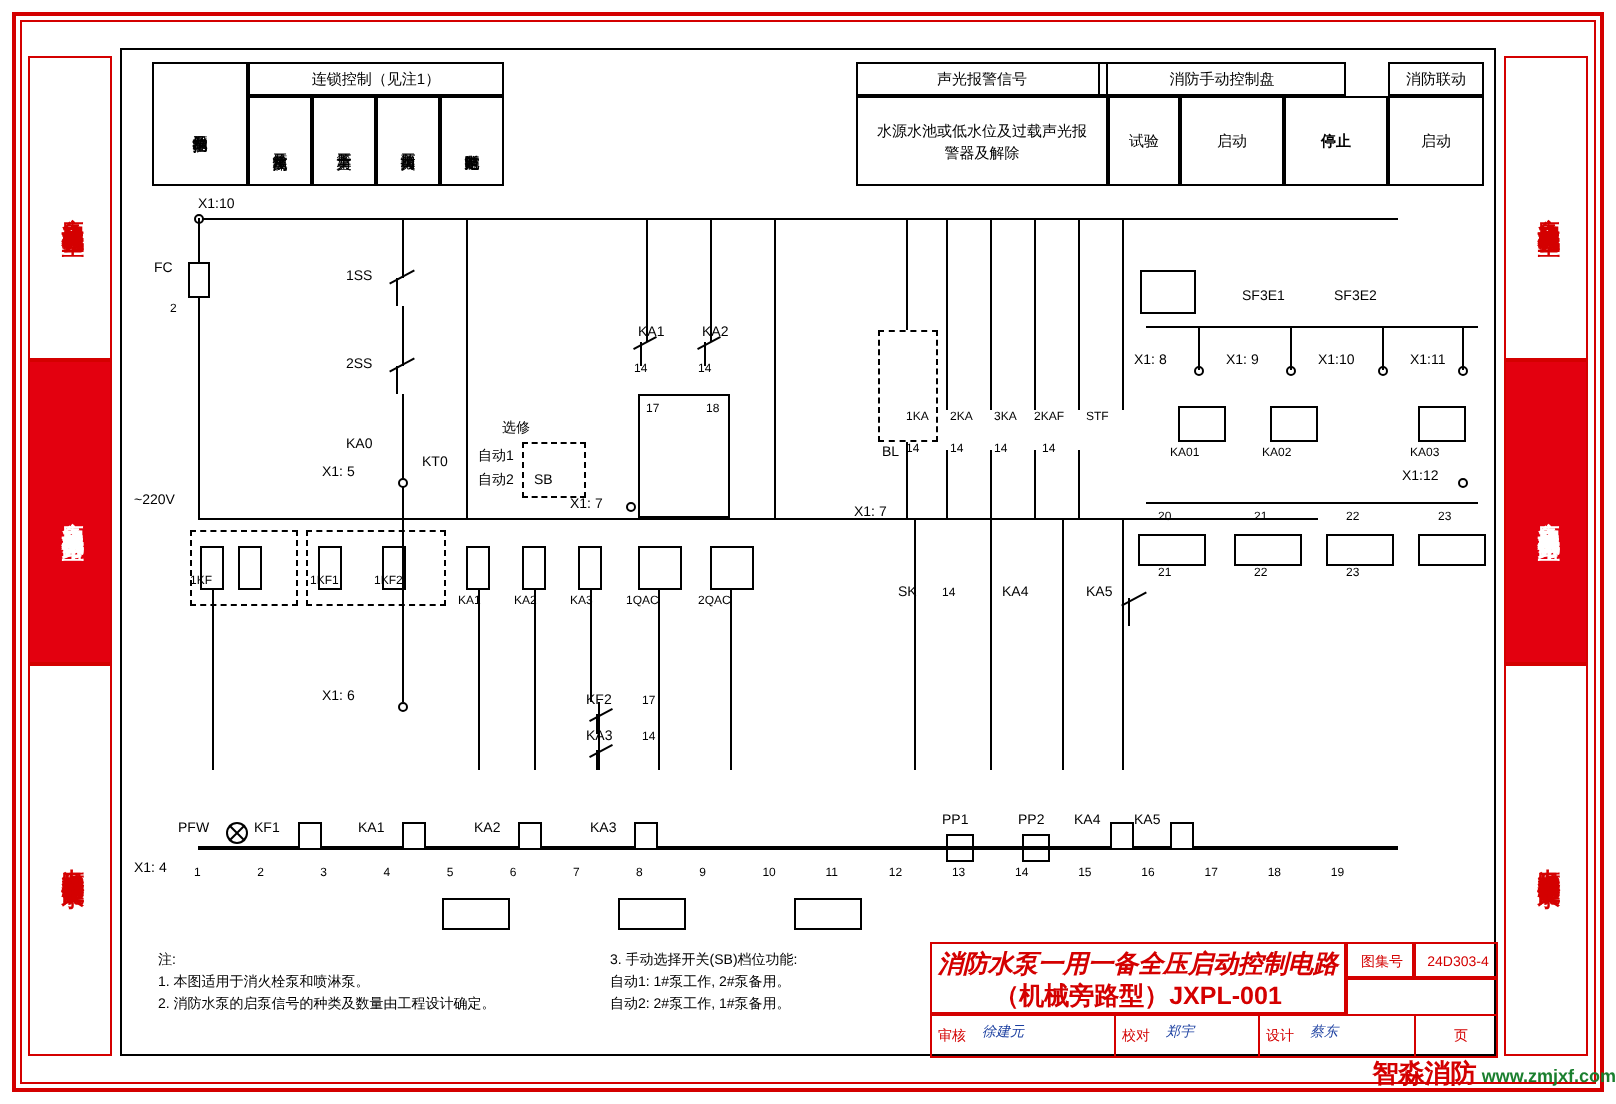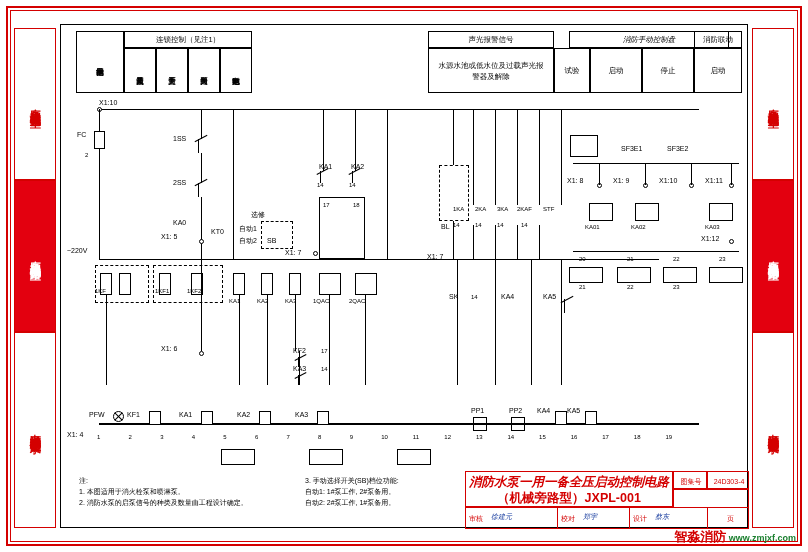--- a/index.html
+++ b/index.html
@@ -42,21 +42,21 @@
   .lamp:after{transform:rotate(-45deg);}
 
   
   .notes{position:absolute;font-size:7px;line-height:11px;}
 
   
   .tb{position:absolute;border:1px solid #d40000;box-sizing:border-box;}
   .tbt{position:absolute;font-size:7px;line-height:9px;}
   .title-main{position:absolute;color:#d40000;font-weight:bold;font-size:12.5px;line-height:16px;text-align:center;width:100%;}
 
-  .wm{position:absolute;right:12px;bottom:6px;font-size:9px;color:#1a7f2e;font-weight:bold;}
+  .wm{position:absolute;right:0;bottom:6px;font-size:9px;color:#1a7f2e;font-weight:bold;}
   .wm .red{color:#d40000;font-size:13px;}
 </style>
 </head>
 <body>
 
 <div id="page">
 
   <div class="abs frame-outer"></div>
   <div class="abs frame-inner"></div>
 
@@ -106,30 +106,30 @@
 
 
 
       <div class="hcell ctr" style="left:367px;top:23px;width:126px;height:45px;padding:3px 6px;">
         <span style="line-height:11px;">水源水池或低水位及过载声光报警器及解除</span>
       </div>
       <div class="hcell ctr" style="left:367px;top:6px;width:126px;height:17px;">
         <span>声光报警信号</span>
       </div>
 
-      <div class="hcell ctr" style="left:508px;top:6px;width:160px;height:17px;font-style:italic;">
+      <div class="hcell ctr" style="left:488px;top:6px;width:124px;height:17px;">
         <span>消防手动控制盘</span>
       </div>
       <div class="hcell ctr" style="left:493px;top:23px;width:36px;height:45px;">
         <span>试验</span>
       </div>
       <div class="hcell ctr" style="left:529px;top:23px;width:52px;height:45px;">
         <span>启动</span>
       </div>
-      <div class="hcell ctr" style="left:581px;top:23px;width:52px;height:45px;">
+      <div class="hcell ctr" style="left:581px;top:23px;width:52px;height:45px;font-weight:bold;">
         <span>停止</span>
       </div>
 
       <div class="hcell ctr" style="left:633px;top:6px;width:48px;height:17px;">
         <span>消防联动</span>
       </div>
       <div class="hcell ctr" style="left:633px;top:23px;width:48px;height:45px;">
         <span>启动</span>
       </div>
     </div>

